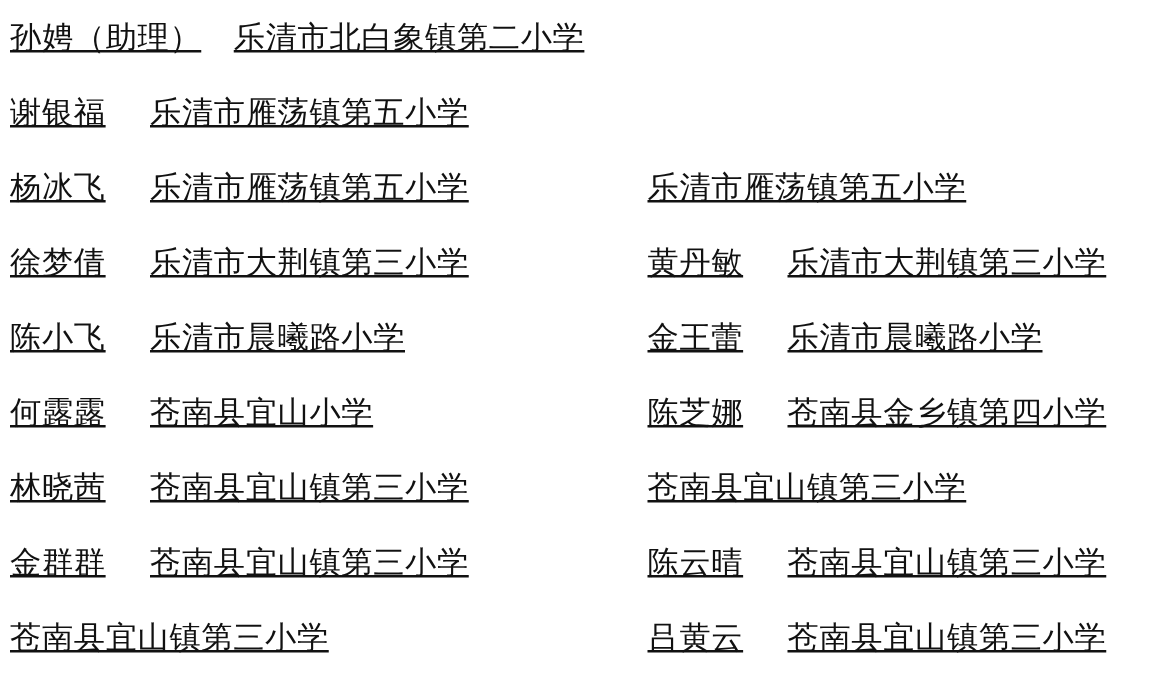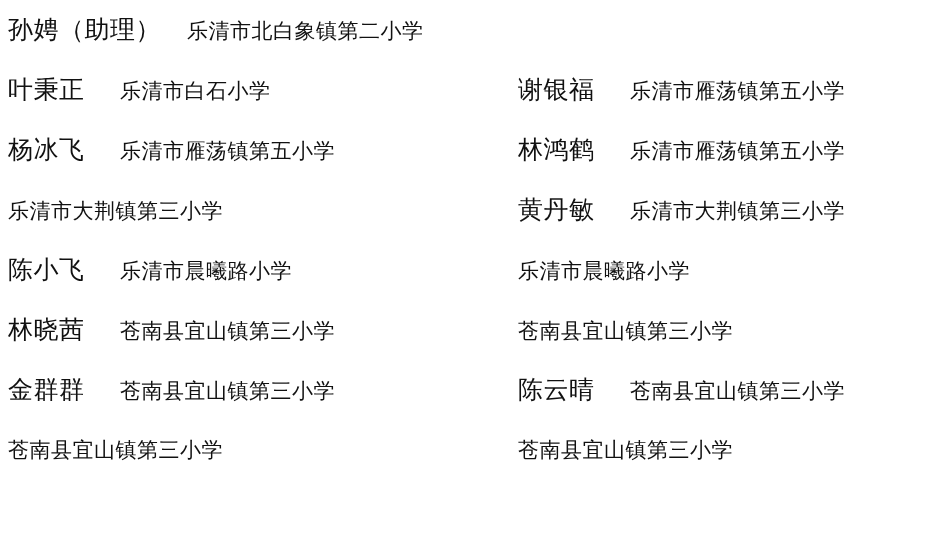--- a/index.html
+++ b/index.html
@@ -13,20 +13,21 @@
     font-family: "DejaVu Sans", "Liberation Sans", sans-serif;
     color: #111111;
     overflow: hidden;
   }
   .page {
     position: relative;
     width: 934px;
     height: 390px;
     padding: 0;
     box-sizing: border-box;
+    text-decoration: underline;
   }
   .rows {
     display: flex;
     flex-direction: column;
   }
   .row {
     display: flex;
     align-items: baseline;
     height: 60px;
     line-height: 60px;
@@ -48,21 +49,21 @@
     box-sizing: border-box;
   }
   .name {
     display: inline-block;
     font-size: 25px;
     letter-spacing: 0.5px;
     min-width: 112px;
   }
   .school {
     display: inline-block;
-    font-size: 21px;
+    font-size: 25px;
     letter-spacing: 0.5px;
   }
   .row-header .name {
     min-width: 0;
     margin-right: 26px;
   }
   .empty {
     visibility: hidden;
   }
 </style>
@@ -77,61 +78,68 @@
         <span class="name">孙娉（助理）</span>
         <span class="school">乐清市北白象镇第二小学</span>
       </div>
       <div class="col col-right">
         <span class="name empty"></span>
         <span class="school empty"></span>
       </div>
     </div>
 
     <div class="row">
-      <div class="col col-left">
-        <span class="name">叶秉正</span>
-        <span class="school">乐清市白石小学</span>
-      </div>
       <div class="col col-right">
         <span class="name">谢银福</span>
         <span class="school">乐清市雁荡镇第五小学</span>
       </div>
     </div>
 
     <div class="row">
       <div class="col col-left">
         <span class="name">杨冰飞</span>
         <span class="school">乐清市雁荡镇第五小学</span>
       </div>
       <div class="col col-right">
-        <span class="name">林鸿鹤</span>
         <span class="school">乐清市雁荡镇第五小学</span>
       </div>
     </div>
 
     <div class="row">
       <div class="col col-left">
+        <span class="name">徐梦倩</span>
         <span class="school">乐清市大荆镇第三小学</span>
       </div>
       <div class="col col-right">
         <span class="name">黄丹敏</span>
         <span class="school">乐清市大荆镇第三小学</span>
       </div>
     </div>
 
     <div class="row">
       <div class="col col-left">
         <span class="name">陈小飞</span>
         <span class="school">乐清市晨曦路小学</span>
       </div>
       <div class="col col-right">
+        <span class="name">金王蕾</span>
         <span class="school">乐清市晨曦路小学</span>
       </div>
     </div>
 
+    <div class="row">
+      <div class="col col-left">
+        <span class="name">何露露</span>
+        <span class="school">苍南县宜山小学</span>
+      </div>
+      <div class="col col-right">
+        <span class="name">陈芝娜</span>
+        <span class="school">苍南县金乡镇第四小学</span>
+      </div>
+    </div>
 
     <div class="row">
       <div class="col col-left">
         <span class="name">林晓茜</span>
         <span class="school">苍南县宜山镇第三小学</span>
       </div>
       <div class="col col-right">
         <span class="school">苍南县宜山镇第三小学</span>
       </div>
     </div>
@@ -145,18 +153,19 @@
         <span class="name">陈云晴</span>
         <span class="school">苍南县宜山镇第三小学</span>
       </div>
     </div>
 
     <div class="row">
       <div class="col col-left">
         <span class="school">苍南县宜山镇第三小学</span>
       </div>
       <div class="col col-right">
+        <span class="name">吕黄云</span>
         <span class="school">苍南县宜山镇第三小学</span>
       </div>
     </div>
 
   </div>
 </div>
 
 </body></html>

